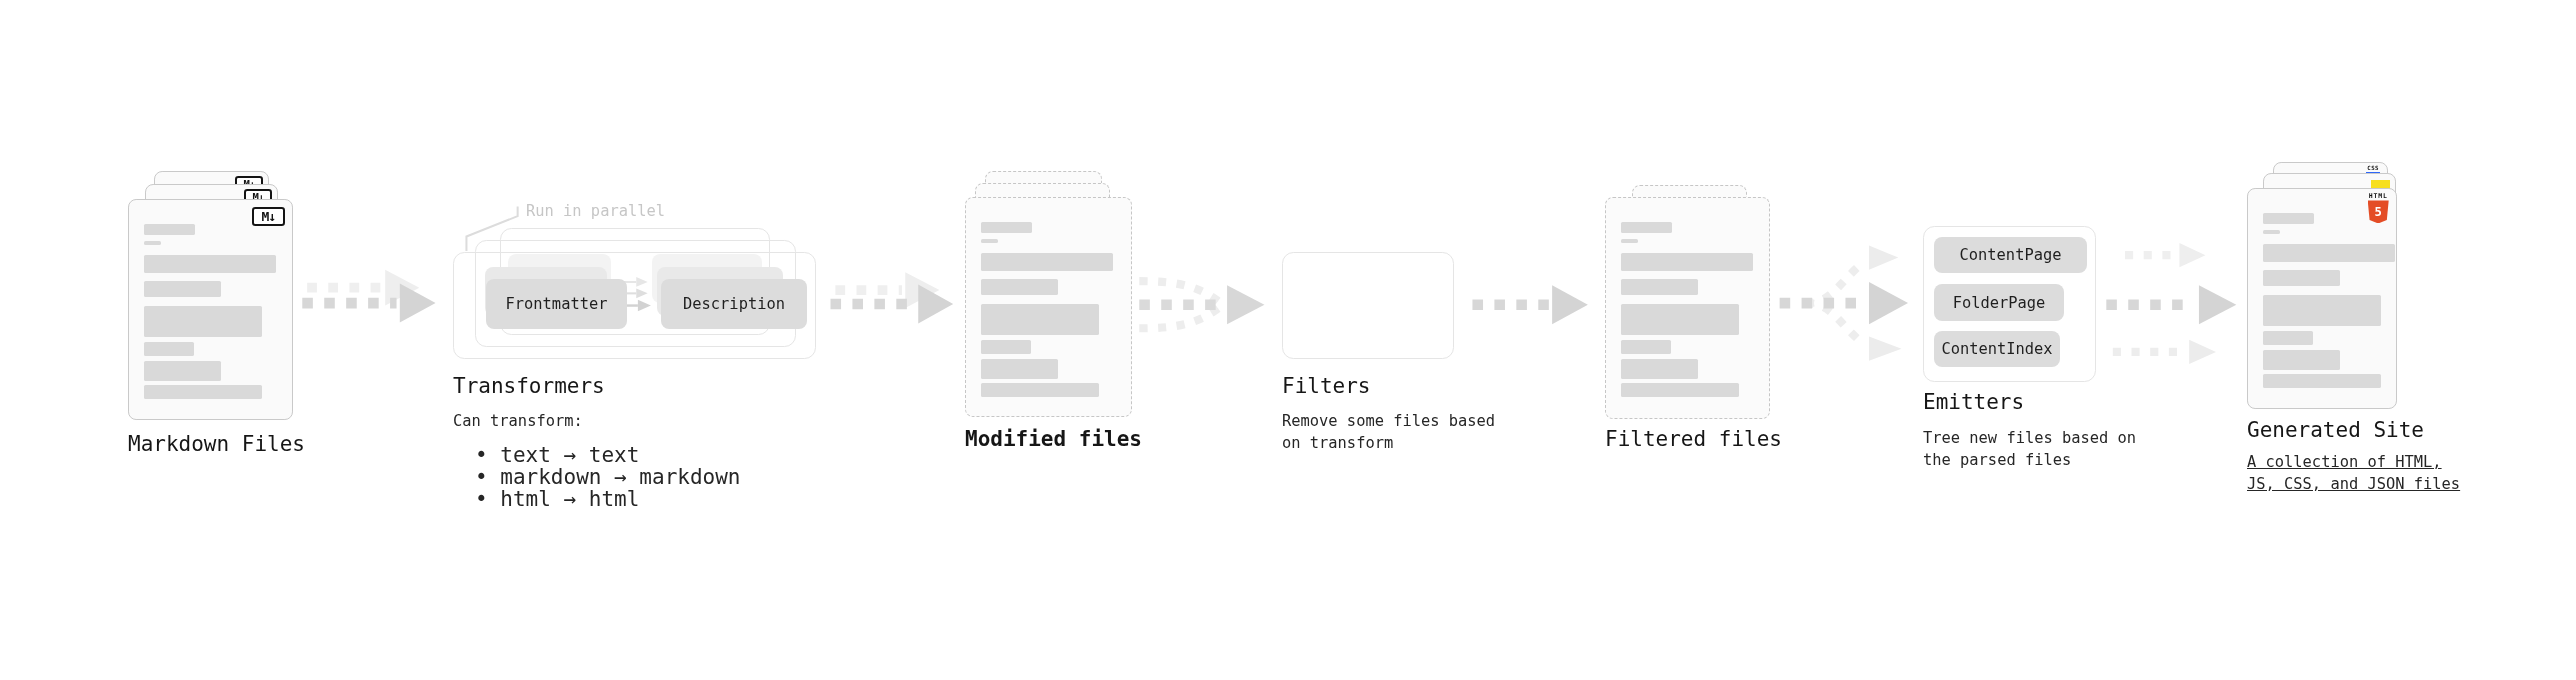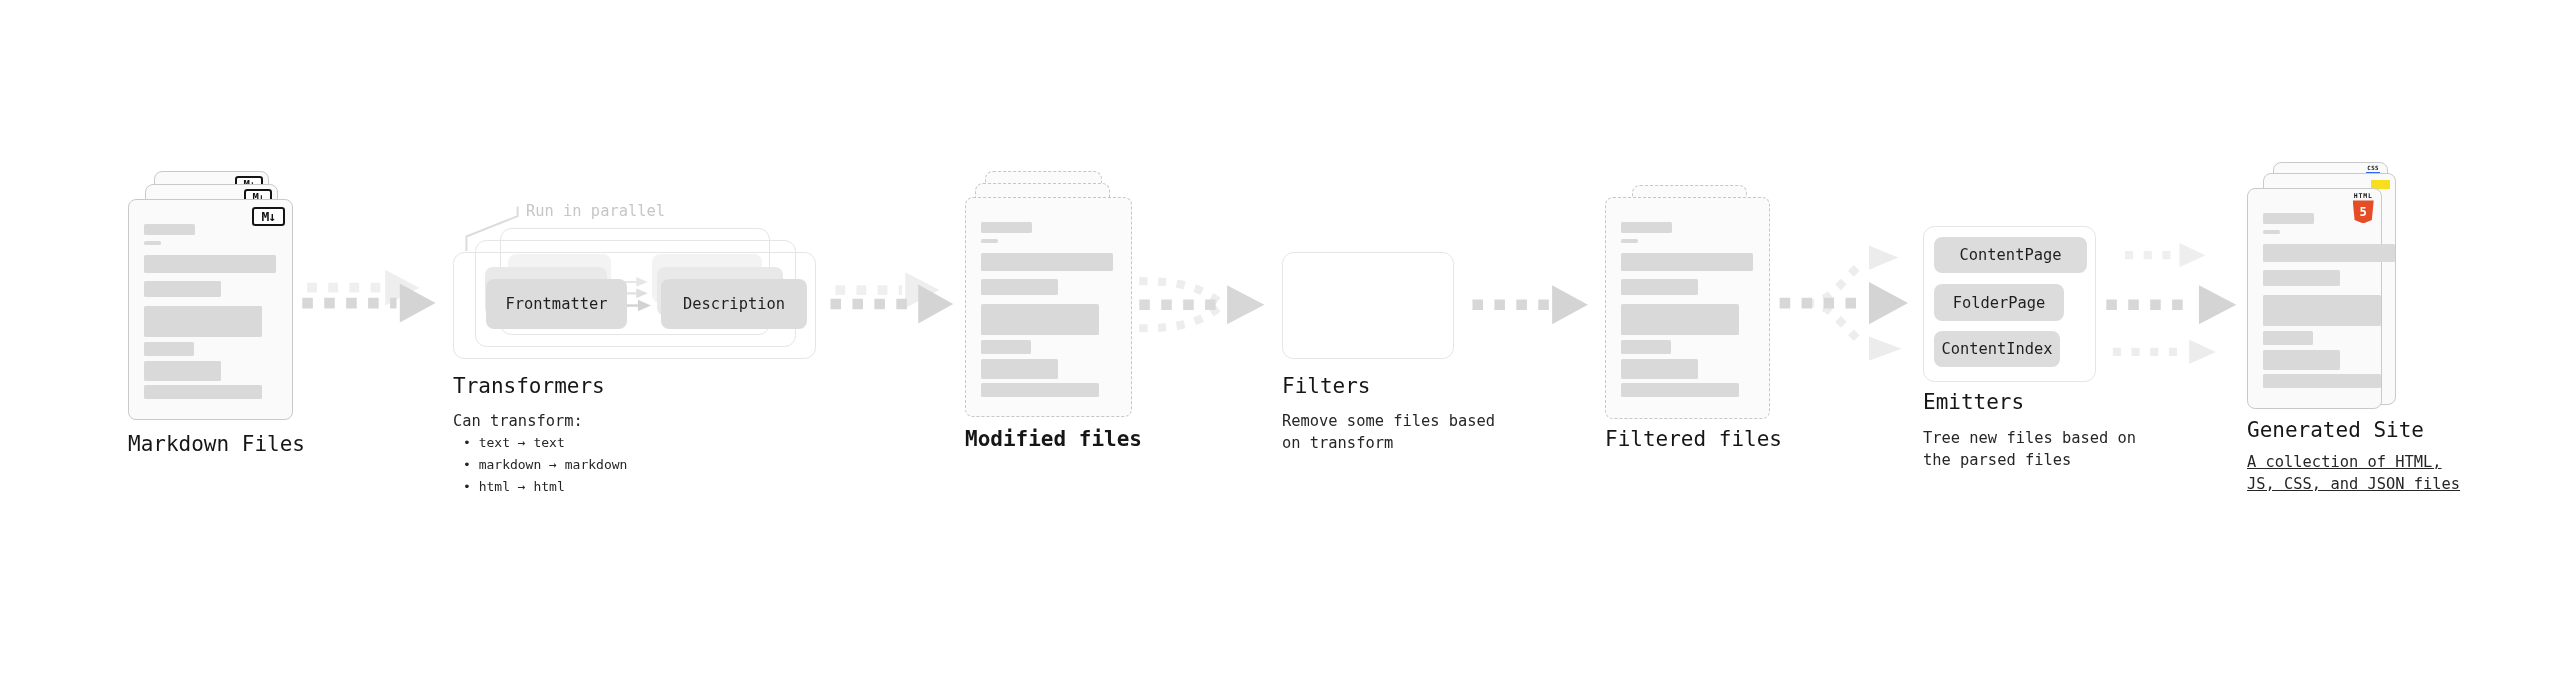--- a/index.html
+++ b/index.html
@@ -18,21 +18,21 @@
   .md-badge.small{width:28px;height:16.3px;font-size:10.6px;right:4.9px;top:4.1px;}
   .card{position:absolute;border:1.6px solid #e5e5e5;border-radius:11.4px;background:transparent;box-sizing:border-box;}
   .card.filled{background:#ffffff;}
   .pill{position:absolute;background:#dcdcdc;border-radius:8.1px;display:flex;align-items:center;justify-content:center;
     font-size:15.4px;color:#1f1f1f;white-space:nowrap;box-sizing:border-box;}
   .pill.ghost1{background:#e9e9e9;}
   .pill.ghost2{background:#f3f3f3;}
   .title{position:absolute;font-size:21px;color:#161616;white-space:nowrap;}
   .desc{position:absolute;font-size:15.4px;color:#262626;line-height:22px;white-space:pre;}
   .annotation{position:absolute;font-size:15.4px;color:#c6c6c6;white-space:nowrap;}
-  .bullets{position:absolute;list-style:none;margin:0;padding:0;font-size:13px;color:#262626;line-height:22px;}
+  .bullets{position:absolute;list-style:none;margin:12px;padding:0;font-size:21px;color:#262626;line-height:22px;}
   .bullets li::before{content:"• ";}
   .css-badge{position:absolute;right:4.9px;top:1.6px;width:18px;text-align:center;}
   .css-word{font-size:5.7px;font-weight:700;color:#111;line-height:6.5px;letter-spacing:0.4px;}
   .css-bar{width:14px;height:2.4px;background:var(--css);margin:0.8px auto 0;}
   .js-badge{position:absolute;right:4.9px;top:5.7px;width:18.7px;height:9px;background:var(--js);}
   .html5-badge{position:absolute;right:7.3px;top:3.3px;width:21px;text-align:center;}
   .html5-word{font-size:6.5px;font-weight:700;letter-spacing:0.8px;color:#111;line-height:8.1px;}
   .html5-shield{width:21px;height:23px;background:var(--html5);clip-path:polygon(0 0,100% 0,91% 85%,50% 100%,9% 85%);
     color:#fff;font-size:12.2px;font-weight:700;display:flex;align-items:center;justify-content:center;margin:0 auto;}
 </style>
@@ -176,21 +176,21 @@
 
   <div class="doc" style="left:2273px;top:162px;width:115px;height:236px;">
     <div class="css-badge">
       <div class="css-word">CSS</div>
       <div class="css-bar"></div>
     </div>
   </div>
   <div class="doc" style="left:2263px;top:173px;width:133px;height:232px;">
     <div class="js-badge"></div>
   </div>
-  <div class="doc with-lines" style="left:2247px;top:188px;width:135px;height:221px;">
+  <div class="doc with-lines" style="left:2247px;top:188px;width:150px;height:221px;">
     <div class="html5-badge">
       <div class="html5-word">HTML</div>
       <div class="html5-shield">
           <span>5</span>
         </div>
     </div>
   <div class="doc-line" style="left: 15.4px; top: 24.4px; width: 51px; height: 10.6px;"></div>
       <div class="doc-line" style="left: 15.4px; top: 41px; width: 17px; height: 4.1px;"></div>
       <div class="doc-line" style="left: 15.4px; top: 55px; width: 132px; height: 18px;"></div>
       <div class="doc-line" style="left: 15.4px; top: 81px; width: 77px; height: 16.3px;"></div>

